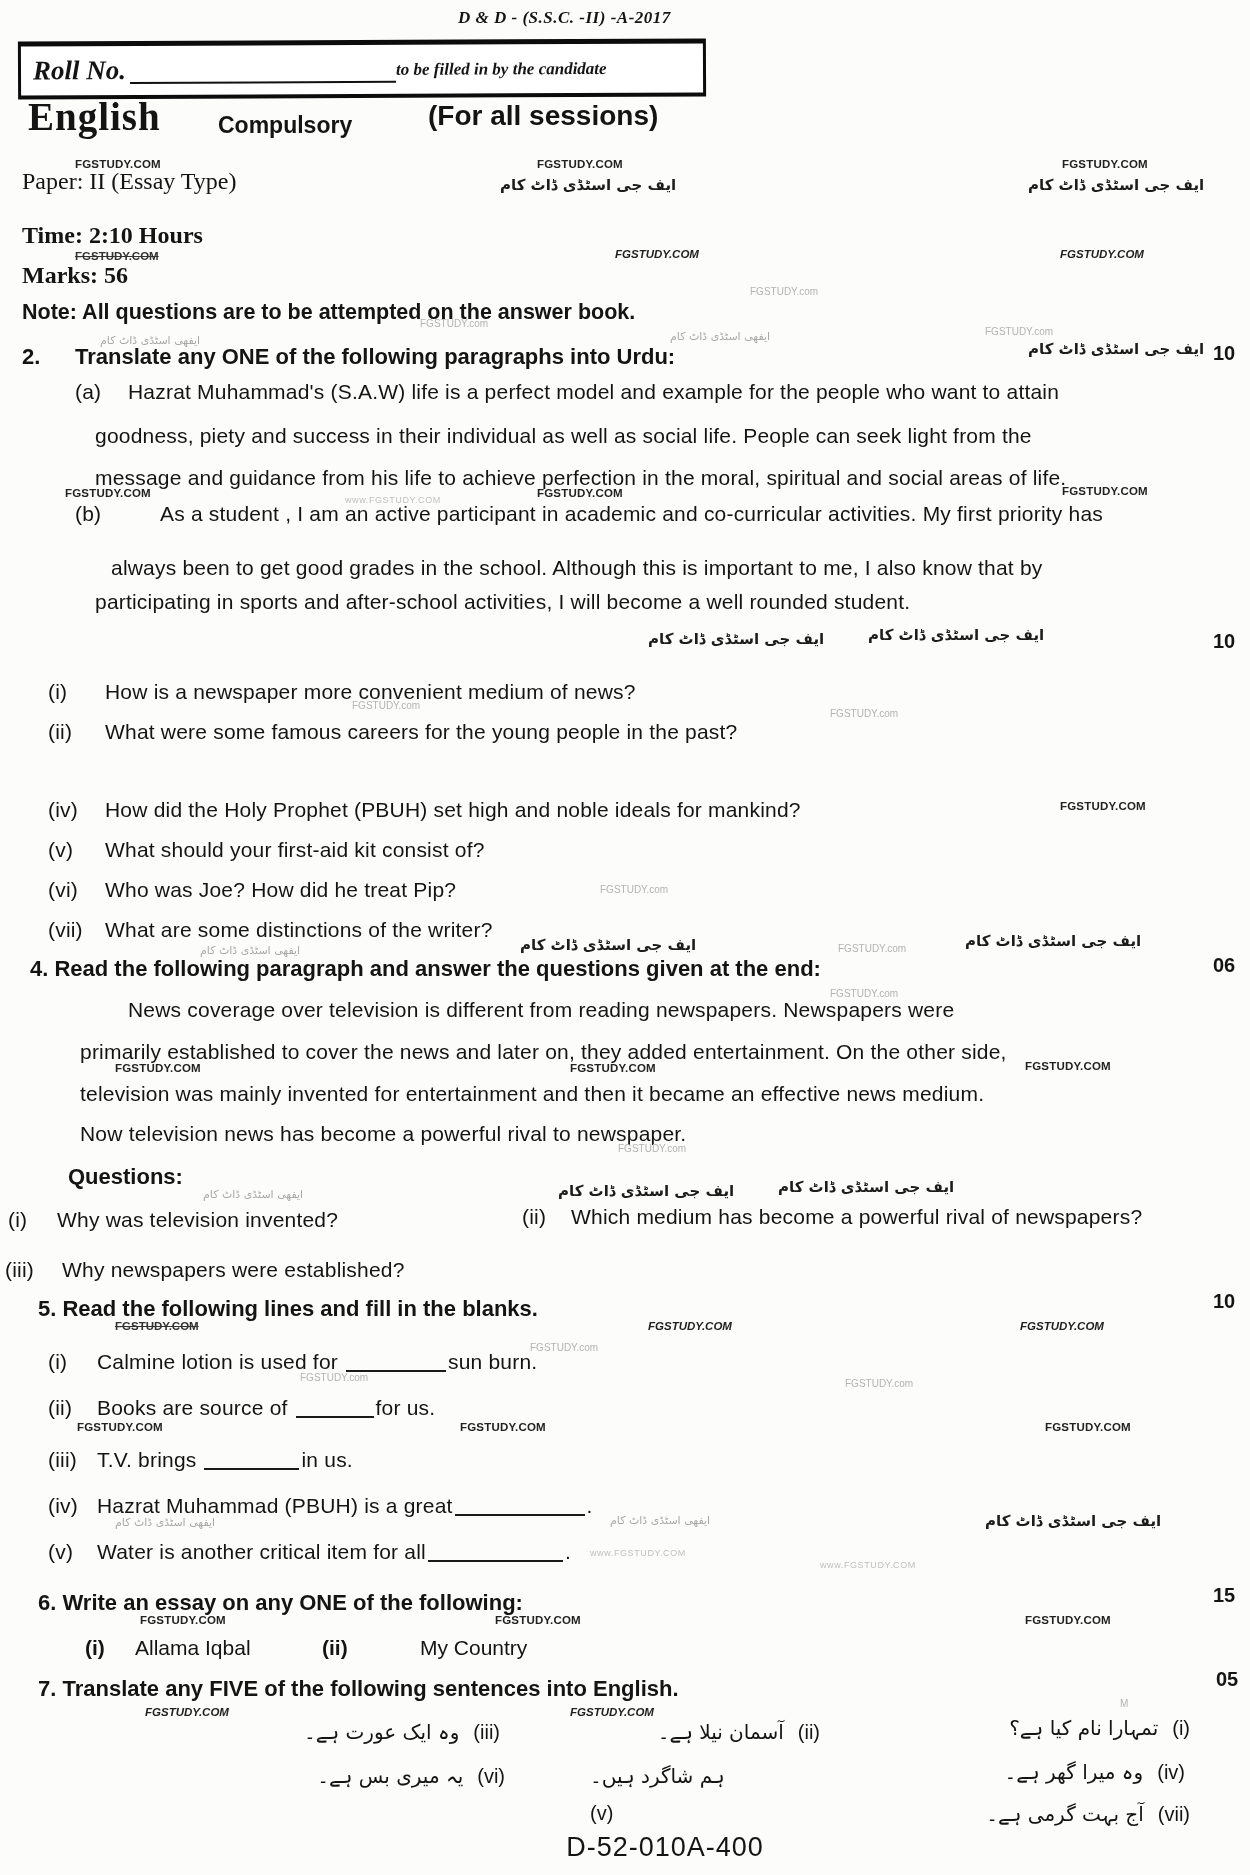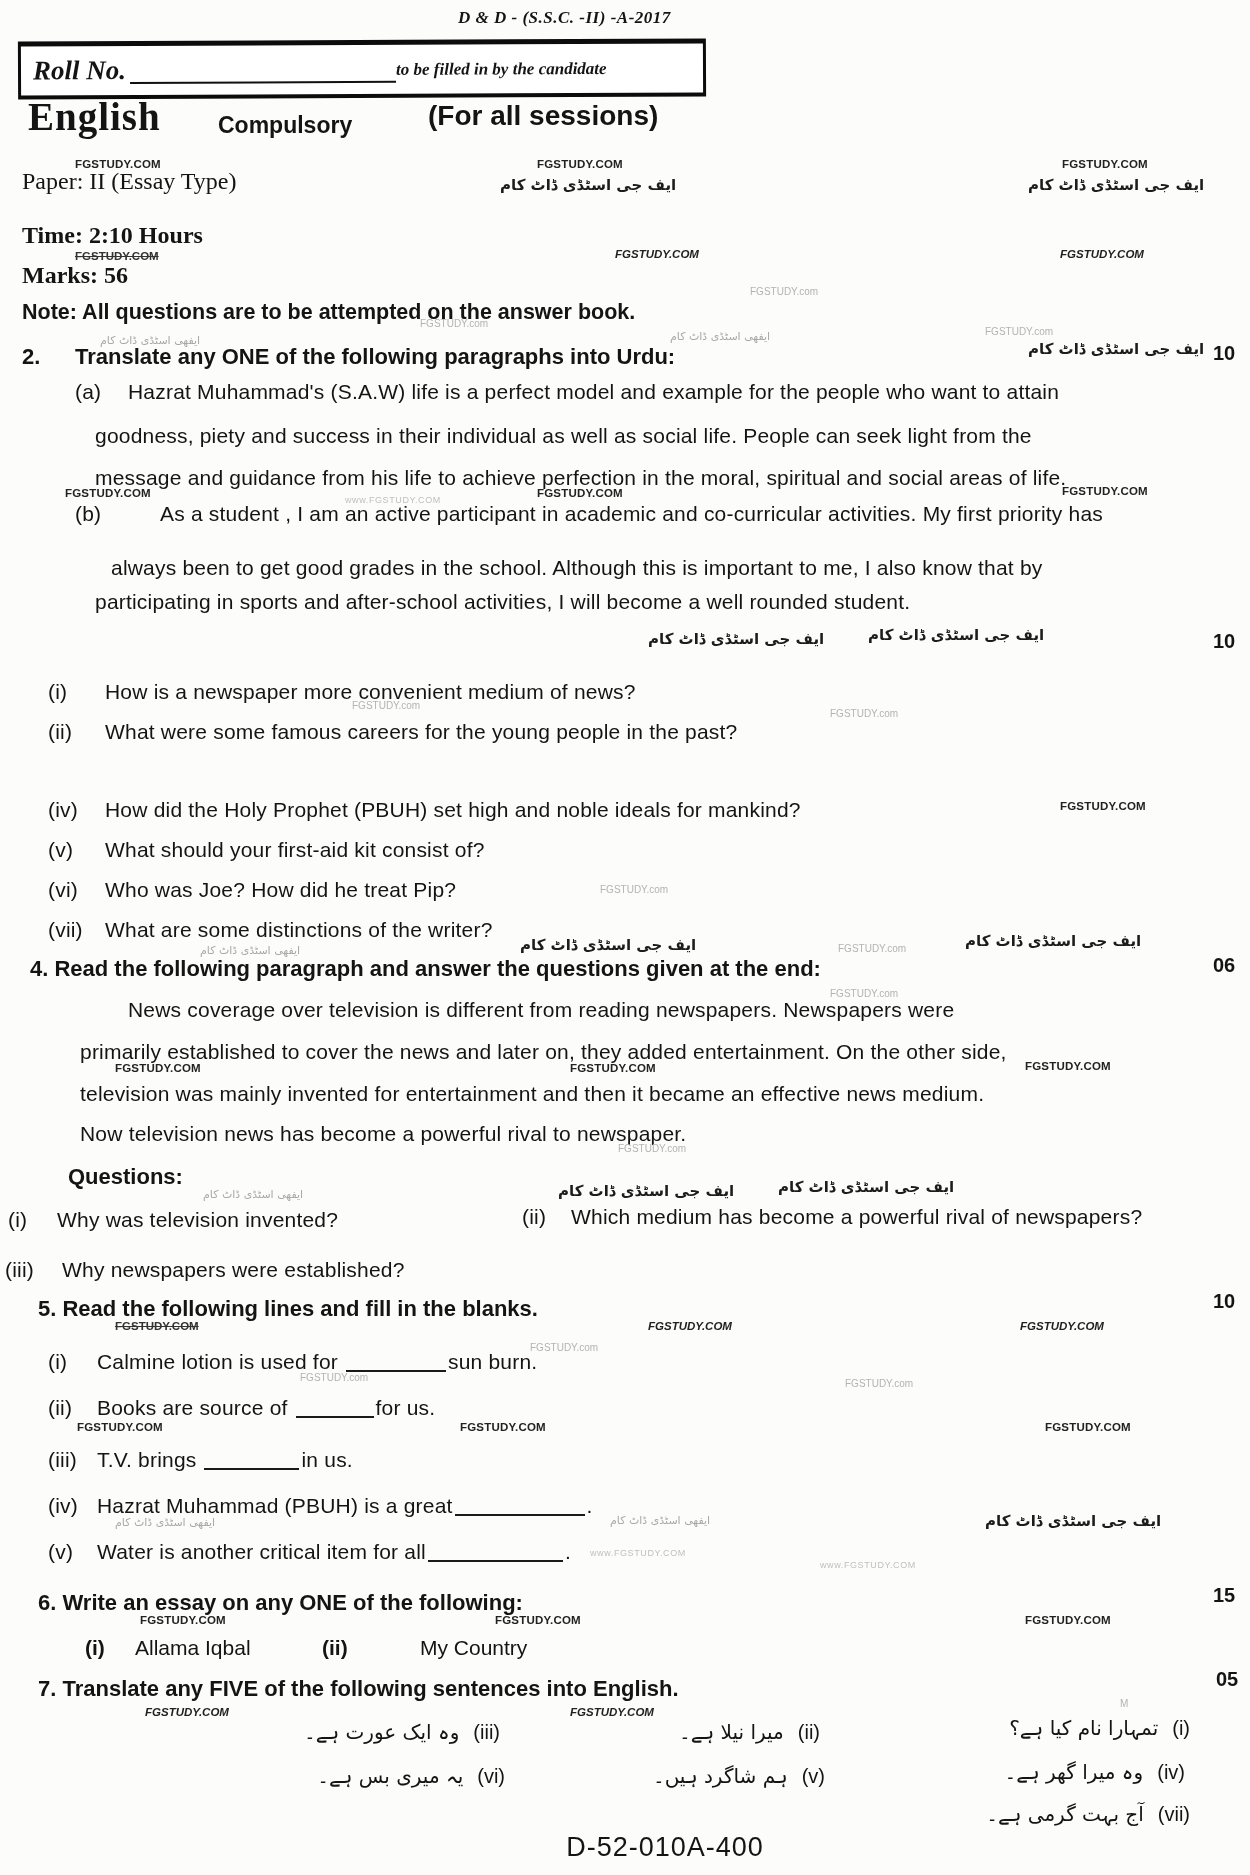--- a/index.html
+++ b/index.html
@@ -119,32 +119,32 @@
   <div class="abs opt" style="left:420px;top:1636px;font-weight:400;">My Country</div>
 
   <div class="abs h" style="left:38px;top:1676px;">7. Translate any FIVE of the following sentences into English.</div>
   <div class="abs marknum" style="left:1216px;top:1668px;">05</div>
 
   <div class="u-row" style="left:950px;top:1716px;width:240px;">
       <span class="urdu">تمہارا نام کیا ہے؟</span>
       <span class="u-lab">(i)</span>
     </div>
   <div class="u-row" style="left:580px;top:1720px;width:240px;">
-      <span class="urdu">میرا نیلا ہے۔</span>
+      <span class="urdu">آسمان نیلا ہے۔</span>
       <span class="u-lab">(ii)</span>
     </div>
   <div class="u-row" style="left:270px;top:1720px;width:230px;">
       <span class="urdu">وہ ایک عورت ہے۔</span>
       <span class="u-lab">(iii)</span>
     </div>
   <div class="u-row" style="left:950px;top:1760px;width:235px;">
       <span class="urdu">وہ میرا گھر ہے۔</span>
       <span class="u-lab">(iv)</span>
     </div>
-  <div class="u-row" style="left:590px;top:1764px;width:235px;">
+  <div class="u-row" style="left:590px;top:1764px;width:235px;flex-direction:column;">
       <span class="urdu">ہم شاگرد ہیں۔</span>
       <span class="u-lab">(v)</span>
     </div>
   <div class="u-row" style="left:275px;top:1764px;width:230px;">
       <span class="urdu">یہ میری بس ہے۔</span>
       <span class="u-lab">(vi)</span>
     </div>
   <div class="u-row" style="left:940px;top:1802px;width:250px;">
       <span class="urdu">آج بہت گرمی ہے۔</span>
       <span class="u-lab">(vii)</span>

